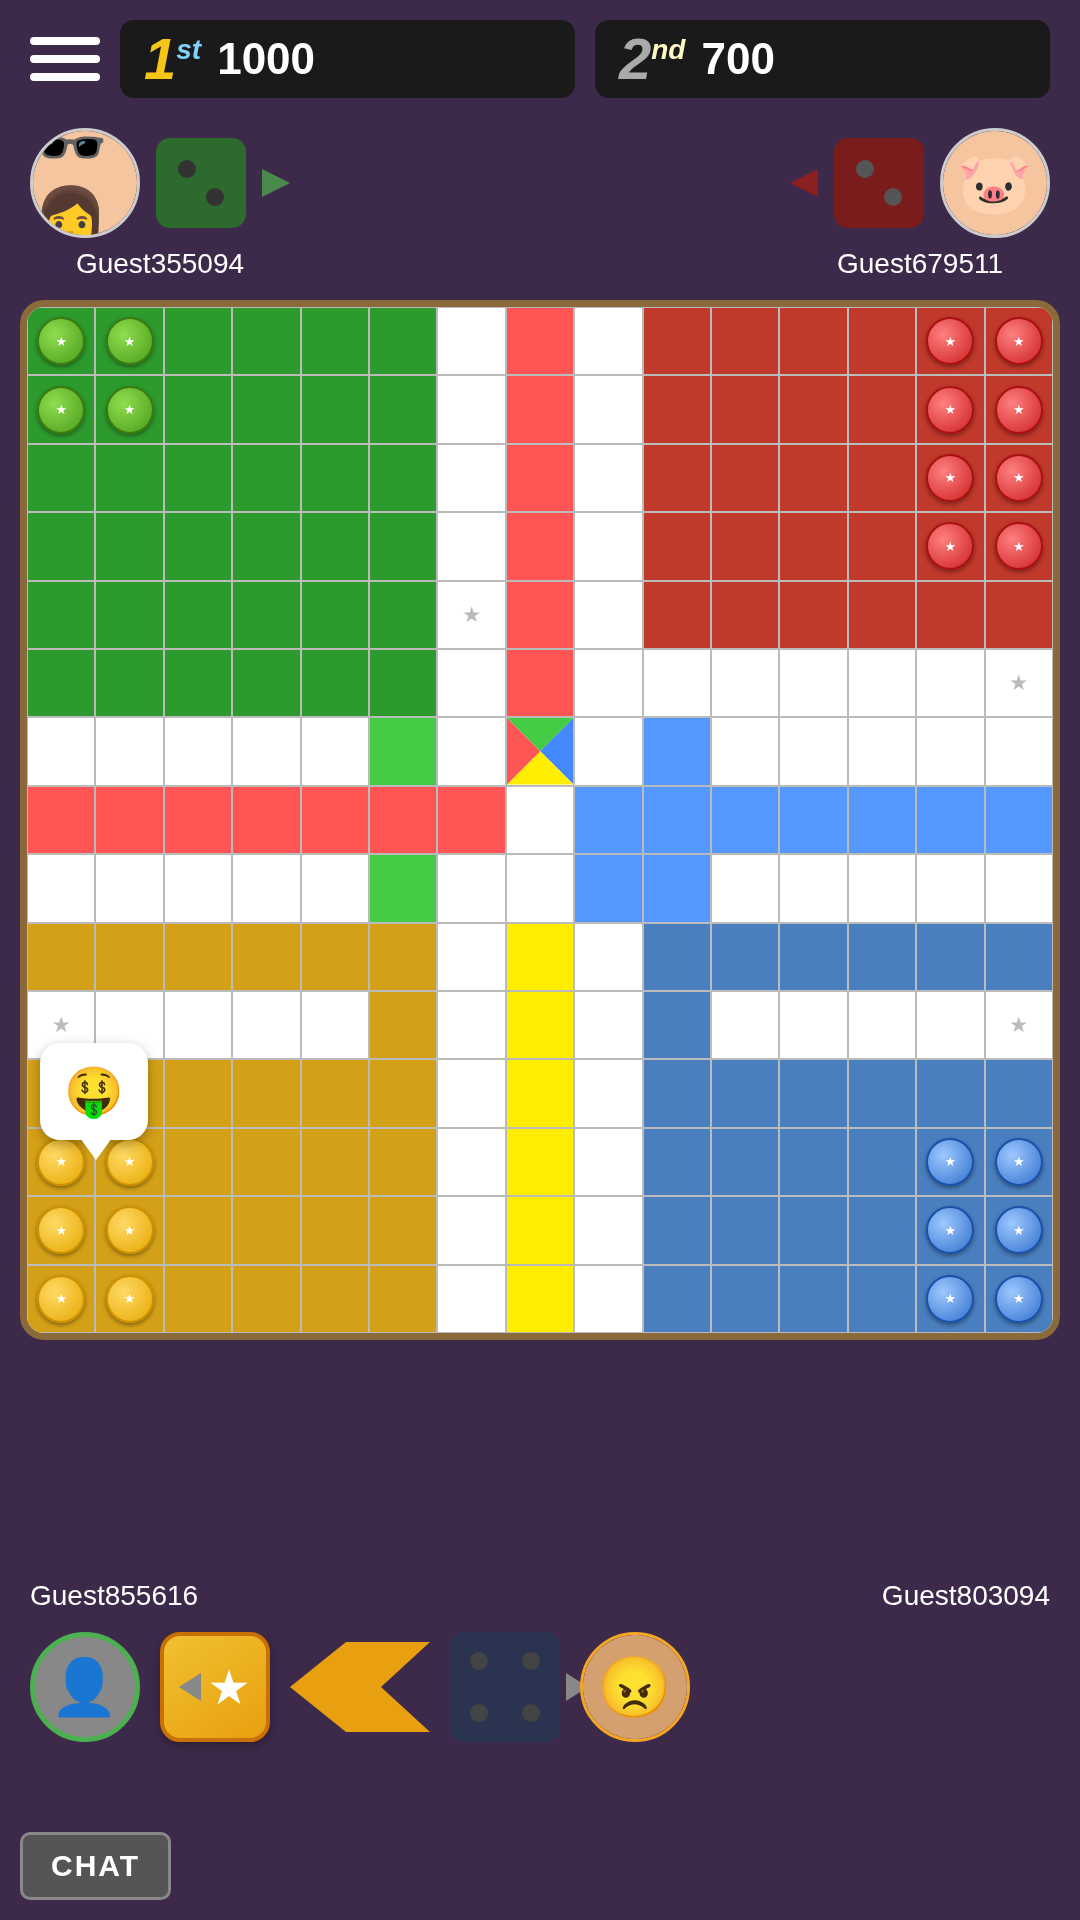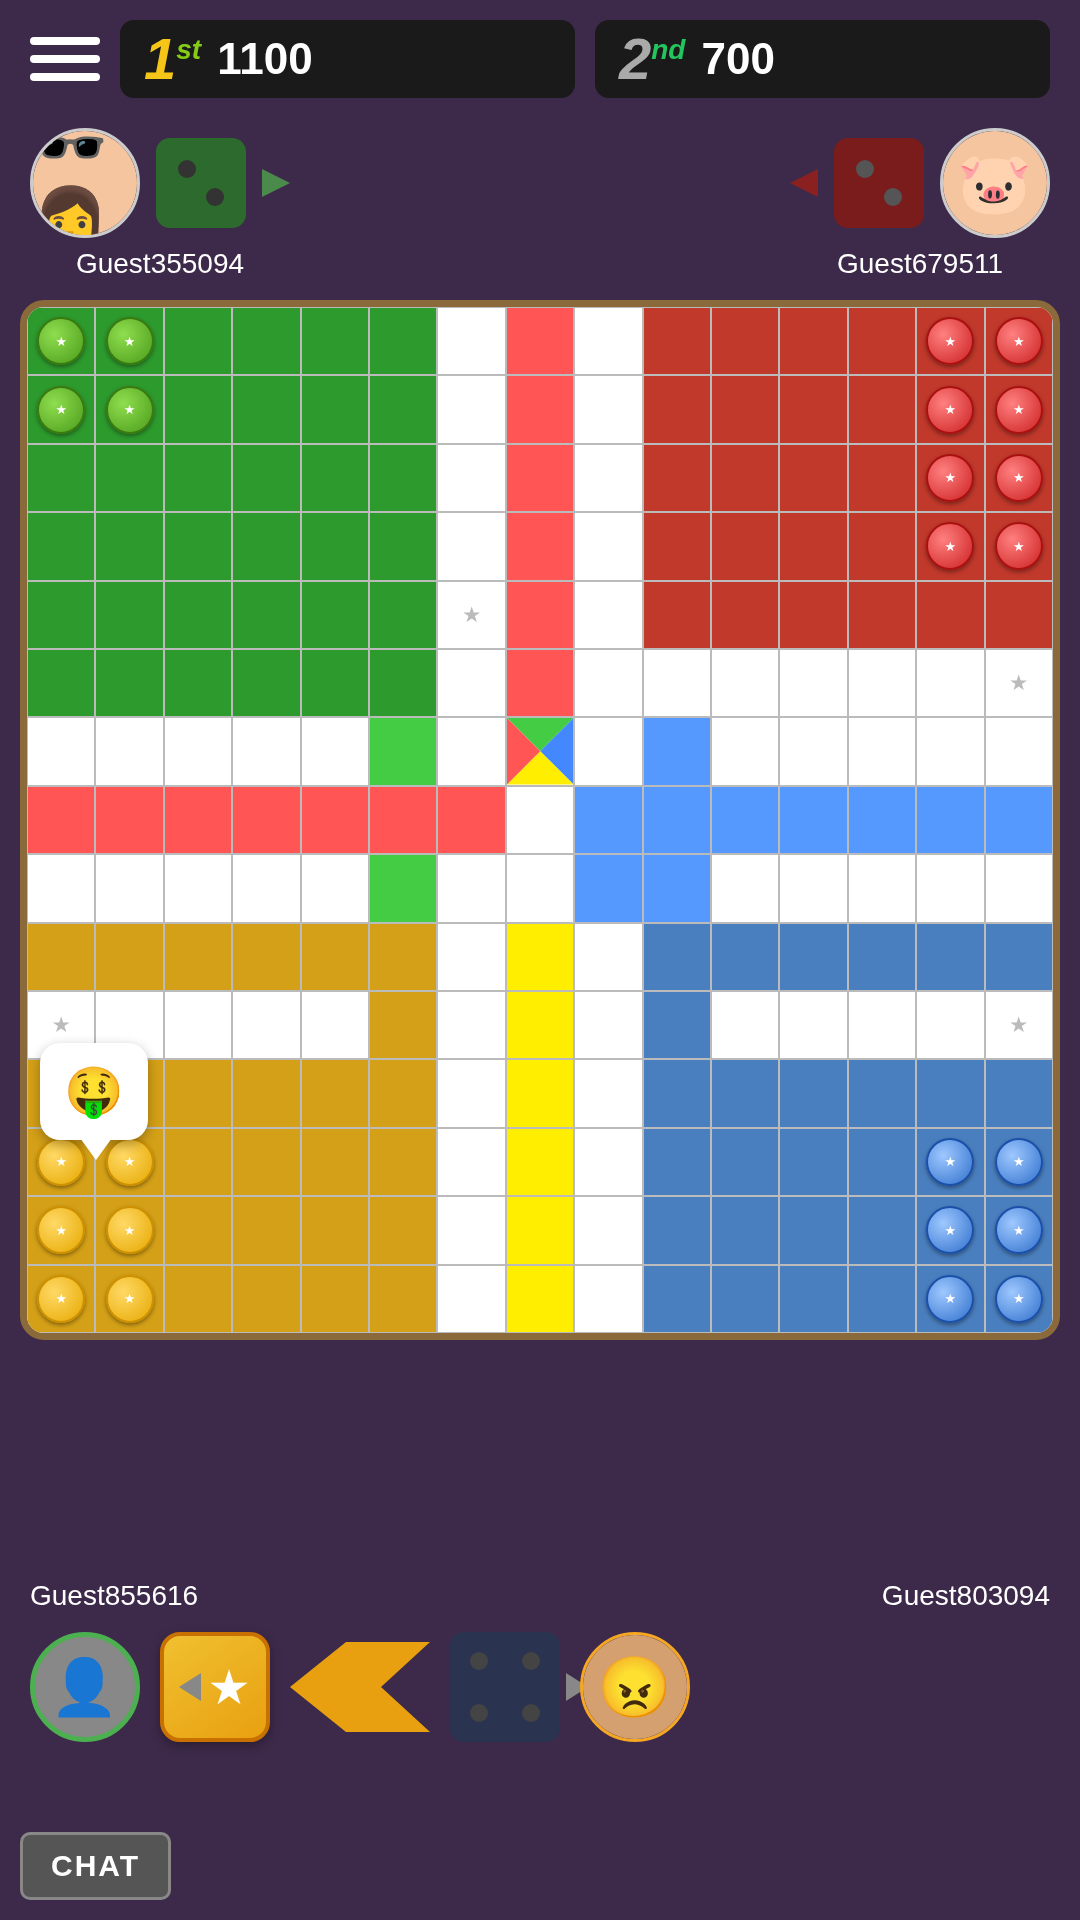--- a/index.html
+++ b/index.html
@@ -45,21 +45,21 @@
     }
     .rank-label {
       font-size: 58px;
       font-weight: bold;
       color: #f5c518;
       font-style: italic;
       line-height: 1;
     }
     .rank-label sup {
       font-size: 28px;
-      color: #84cc16;
+      color: #7dd3fc;
     }
     .score-value {
       font-size: 44px;
       font-weight: bold;
       color: white;
     }
     .score-badge.second .rank-label { color: #aaa; }
 
     
     .players-top {
@@ -280,25 +280,25 @@
 <div class="header">
   <div class="hamburger">
     <span></span>
       <span></span>
       <span></span>
   </div>
   <div class="score-badge">
     <span class="rank-label">
       1<sup>st</sup>
     </span>
-    <span class="score-value">1100</span>
+    <span class="score-value">1000</span>
   </div>
   <div class="score-badge second">
     <span class="rank-label" style="color:#aaa">
-      2<sup style="color:#22c55e">nd</sup>
+      2<sup style="color:#fef9c3">nd</sup>
     </span>
     <span class="score-value">700</span>
   </div>
 </div>
 
 <div class="players-top">
 
   <div class="player-block">
     <div class="player-row">
       <div class="avatar">

